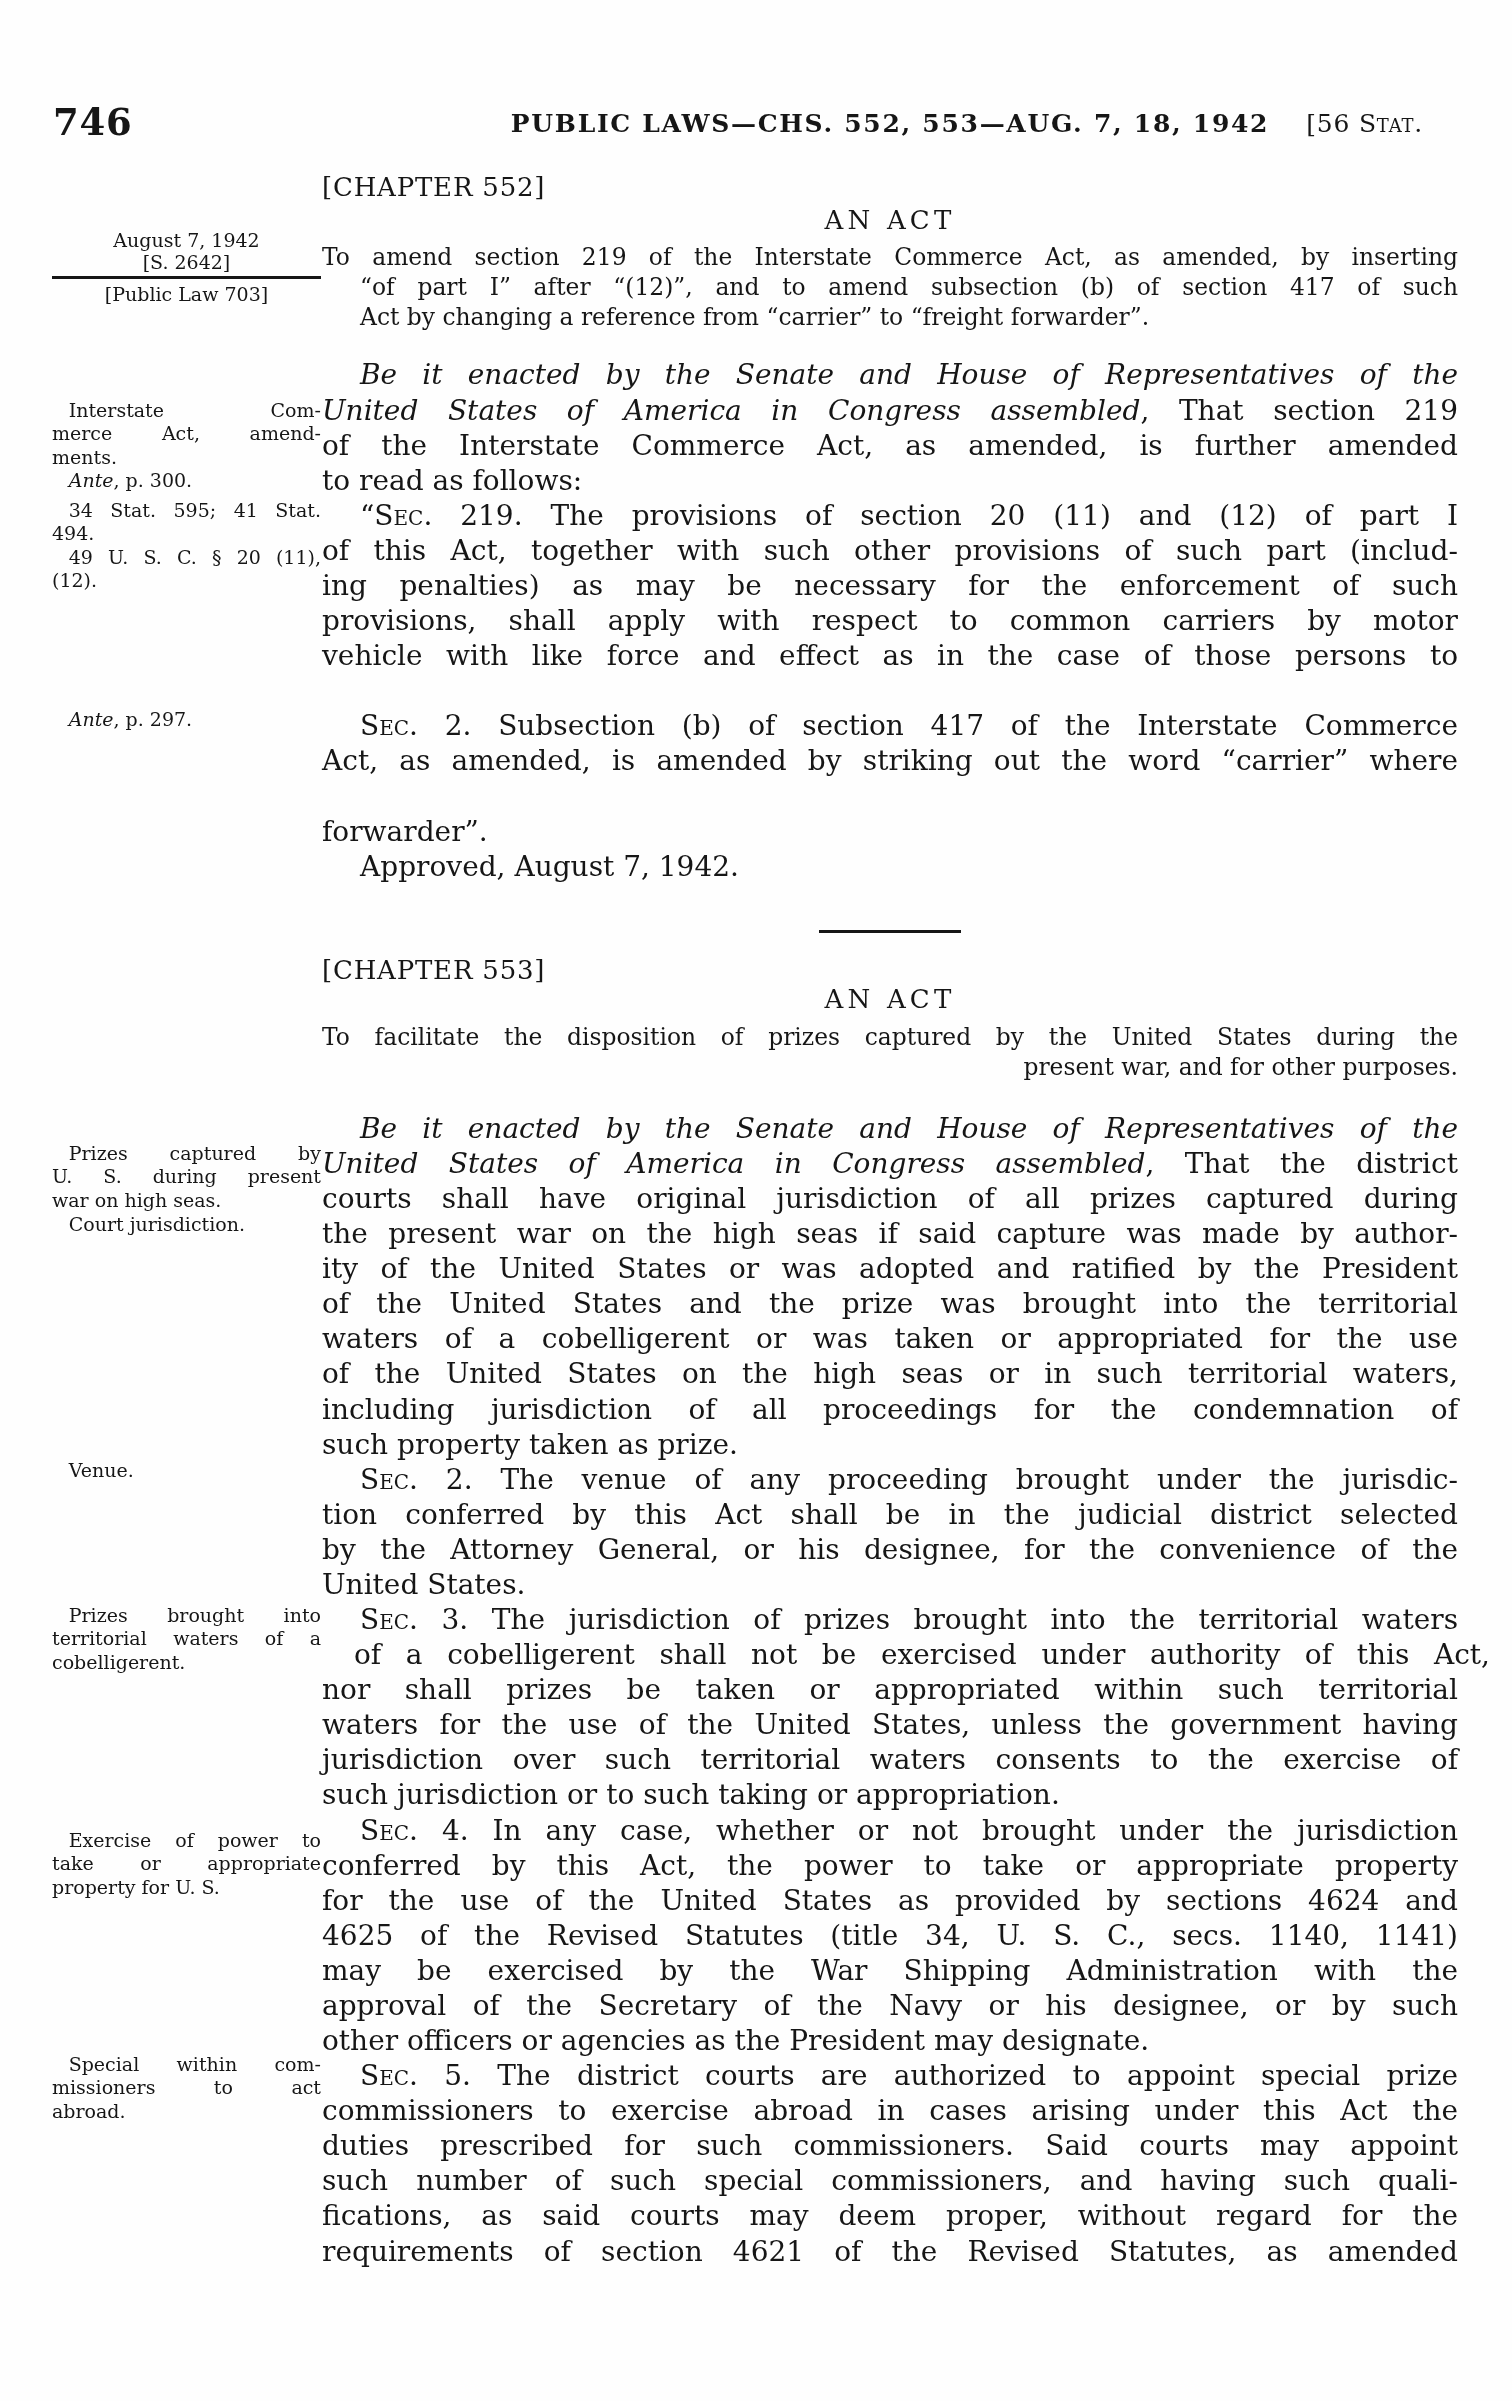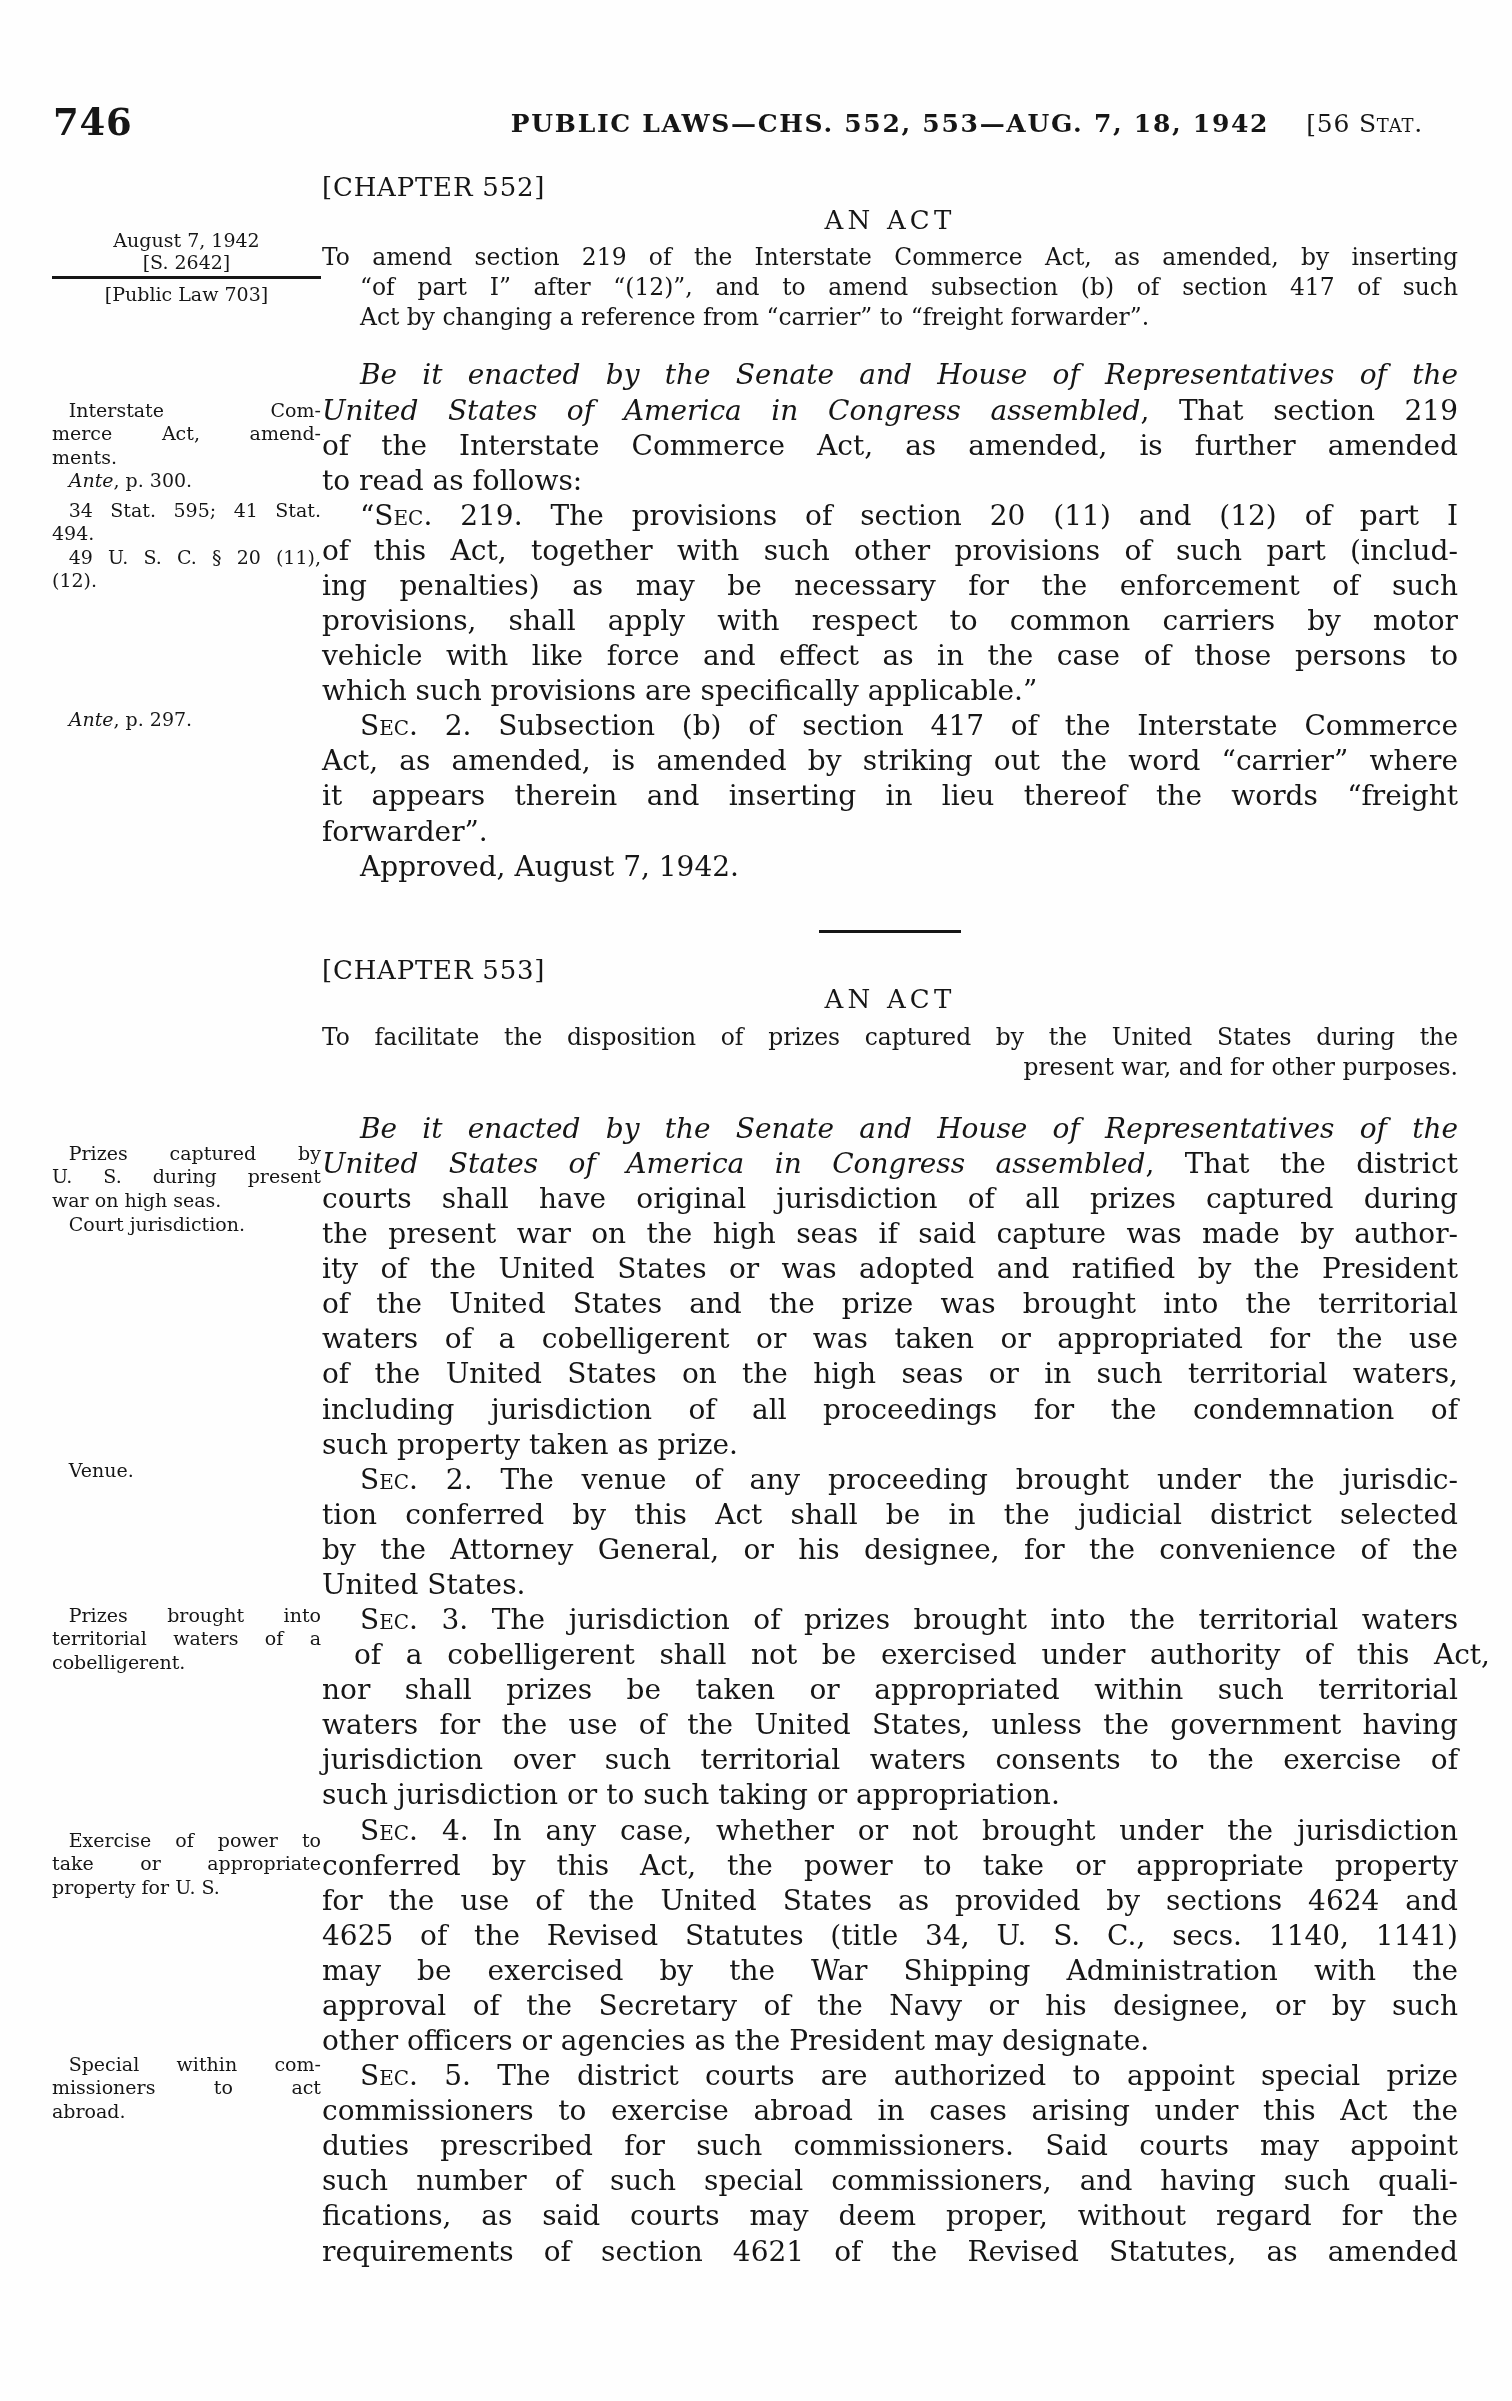--- a/index.html
+++ b/index.html
@@ -102,24 +102,22 @@
       <div class="abs title-line ind" style="top: 302px;"><span>Act by changing a reference from “carrier” to “freight forwarder”.</span></div>
       <div class="abs body-line just ind" style="top: 357px;"><span class="it">Be it enacted by the Senate and House of Representatives of the</span></div>
       <div class="abs body-line just" style="top: 393px;"><span class="it">United States of America in Congress assembled</span><span>, That section 219</span></div>
       <div class="abs body-line just" style="top: 428px;"><span>of the Interstate Commerce Act, as amended, is further amended</span></div>
       <div class="abs body-line" style="top: 463px;"><span>to read as follows:</span></div>
       <div class="abs body-line just ind" style="top: 498px;"><span>“</span><span class="sc">Sec.</span><span> 219. The provisions of section 20 (11) and (12) of part I</span></div>
       <div class="abs body-line just" style="top: 568px;"><span>ing penalties) as may be necessary for the enforcement of such</span></div>
       <div class="abs body-line just" style="top: 533px;"><span>of this Act, together with such other provisions of such part (includ-</span></div>
       <div class="abs body-line just" style="top: 603px;"><span>provisions, shall apply with respect to common carriers by motor</span></div>
       <div class="abs body-line just" style="top: 638px;"><span>vehicle with like force and effect as in the case of those persons to</span></div>
-      <div class="abs body-line" style="top: 673px;"><span>which such provisions are specifically applicable.”</span></div>
       <div class="abs body-line just ind" style="top: 708px;"><span class="sc">Sec.</span><span> 2. Subsection (b) of section 417 of the Interstate Commerce</span></div>
       <div class="abs body-line just" style="top: 743px;"><span>Act, as amended, is amended by striking out the word “carrier” where</span></div>
-      <div class="abs body-line just" style="top: 778px;"><span>it appears therein and inserting in lieu thereof the words “freight</span></div>
       <div class="abs body-line" style="top: 814px;"><span>forwarder”.</span></div>
       <div class="abs body-line ind" style="top: 849px;"><span>Approved, August 7, 1942.</span></div>
       <div class="abs chap-heading" style="top: 955px;">[CHAPTER 553]</div>
       <div class="abs an-act" style="top: 984px;">AN ACT</div>
       <div class="abs title-line just" style="top: 1022px;"><span>To facilitate the disposition of prizes captured by the United States during the</span></div>
       <div class="abs title-line ctr" style="top: 1052px; text-align: right;"><span>present war, and for other purposes.</span></div>
       <div class="abs body-line just ind" style="top: 1111px;"><span class="it">Be it enacted by the Senate and House of Representatives of the</span></div>
       <div class="abs body-line just" style="top: 1146px;"><span class="it">United States of America in Congress assembled</span><span>, That the district</span></div>
       <div class="abs body-line just" style="top: 1181px;"><span>courts shall have original jurisdiction of all prizes captured during</span></div>
       <div class="abs body-line just" style="top: 1216px;"><span>the present war on the high seas if said capture was made by author-</span></div>

